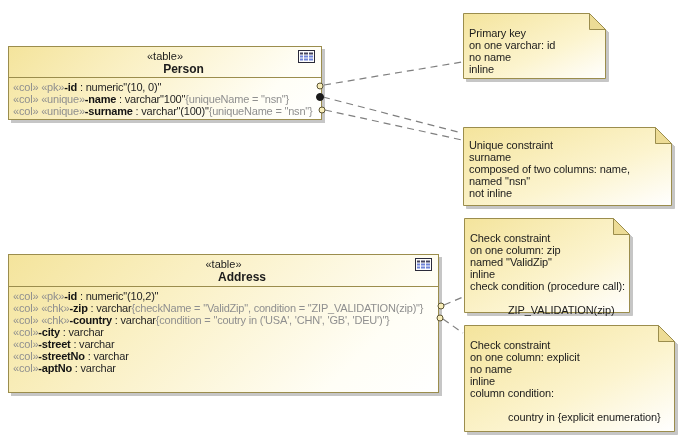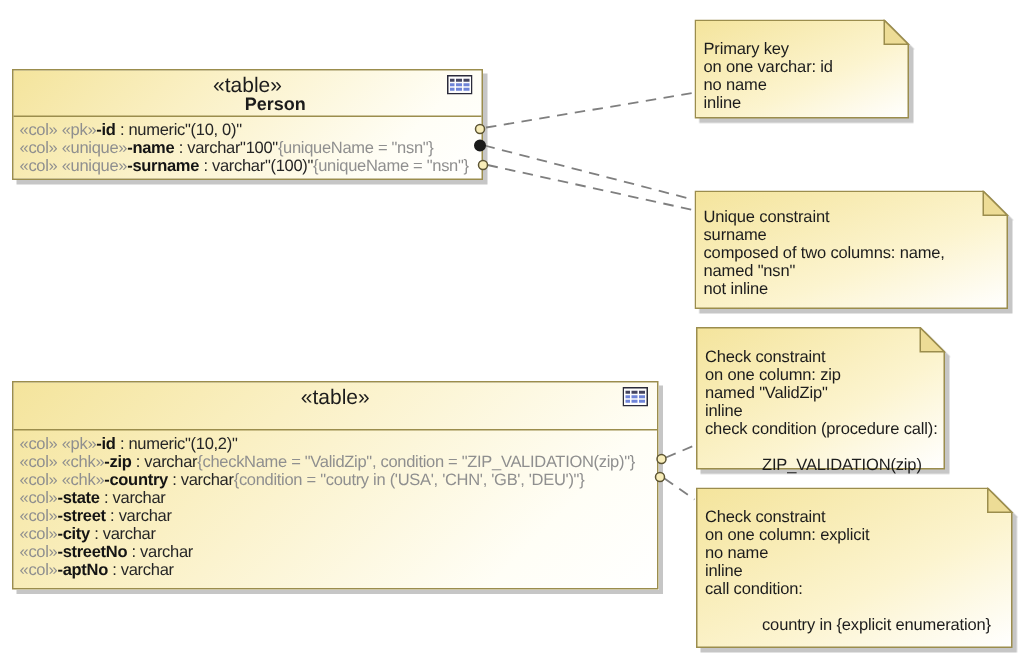--- a/index.html
+++ b/index.html
@@ -9,21 +9,21 @@
   }
   
   .uml-table{
     position:absolute;
     border:1px solid #9b8d4d;
     background:linear-gradient(135deg,#f4e49c 0%,#faf0c4 35%,#fffef6 80%,#ffffff 100%);
     box-shadow:3px 3px 0 #c6c6c6;
     box-sizing:border-box;
   }
   .tbl-header{position:relative;border-bottom:1px solid #9b8d4d;text-align:center;padding-top:3px;}
-  .tbl-stereo{font-size:14px;color:#1c1c1c;line-height:12px;text-align:center;}
+  .tbl-stereo{font-size:11px;color:#1c1c1c;line-height:12px;text-align:center;}
   .tbl-name{font-weight:bold;font-size:12px;line-height:14px;margin-left:37px;}
   .tbl-icon{position:absolute;top:3px;right:6px;}
   .tbl-body{padding:3px 0 0 4px;}
   .row{white-space:nowrap;line-height:12px;letter-spacing:-0.2px;}
   .g{color:#8f8f8f;}         
   .b{font-weight:bold;color:#141414;}   
   .t{color:#262626;}         
   #tbl-person{left:8px;top:46px;width:314px;height:74px;}
   #tbl-person .tbl-header{height:27px;}
   #tbl-address{left:8px;top:254px;width:431px;height:139px;}
@@ -62,36 +62,36 @@
     <div class="tbl-body">
       <div class="row"><span class="g">«col» «pk»</span><span class="b">-id</span><span class="t"> : numeric"(10, 0)"</span><span class="g"></span></div>
       <div class="row"><span class="g">«col» «unique»</span><span class="b">-name</span><span class="t"> : varchar"100"</span><span class="g">{uniqueName = "nsn"}</span></div>
       <div class="row"><span class="g">«col» «unique»</span><span class="b">-surname</span><span class="t"> : varchar"(100)"</span><span class="g">{uniqueName = "nsn"}</span></div>
     </div>
   </div>
 
   <div class="uml-table" id="tbl-address">
     <div class="tbl-header">
       <div class="tbl-stereo">«table»</div>
+      <div class="tbl-name">Address</div>
       <svg class="tbl-icon" width="17" height="13">
         <rect x="0.5" y="0.5" width="16" height="12" fill="#fdfdfd" stroke="#2a2a3a"></rect>
         <rect x="2" y="2.5" width="13" height="2" fill="#44445f"></rect>
         <rect x="2" y="5.5" width="13" height="2" fill="#6f84d8"></rect>
         <rect x="2" y="8.5" width="13" height="2" fill="#6f84d8"></rect>
         <rect x="5" y="2" width="1" height="9.5" fill="#fdfdfd"></rect>
         <rect x="10" y="2" width="1" height="9.5" fill="#fdfdfd"></rect>
       </svg>
     </div>
     <div class="tbl-body">
       <div class="row"><span class="g">«col» «pk»</span><span class="b">-id</span><span class="t"> : numeric"(10,2)"</span><span class="g"></span></div>
       <div class="row"><span class="g">«col» «chk»</span><span class="b">-zip</span><span class="t"> : varchar</span><span class="g">{checkName = "ValidZip", condition = "ZIP_VALIDATION(zip)"}</span></div>
       <div class="row"><span class="g">«col» «chk»</span><span class="b">-country</span><span class="t"> : varchar</span><span class="g">{condition = "coutry in ('USA', 'CHN', 'GB', 'DEU')"}</span></div>
-      <div class="row"><span class="g">«col»</span><span class="b">-state</span><span class="t"> : varchar</span></div>
+      <div class="row"><span class="g">«col»</span><span class="b">-city</span><span class="t"> : varchar</span></div>
       <div class="row"><span class="g">«col»</span><span class="b">-street</span><span class="t"> : varchar</span></div>
-      <div class="row"><span class="g">«col»</span><span class="b">-city</span><span class="t"> : varchar</span></div>
       <div class="row"><span class="g">«col»</span><span class="b">-streetNo</span><span class="t"> : varchar</span></div>
       <div class="row"><span class="g">«col»</span><span class="b">-aptNo</span><span class="t"> : varchar</span></div>
     </div>
   </div>
 
   <div class="note" id="note1">
     <svg width="146" height="69">
       <defs>
           <linearGradient id="ng1" x1="0" y1="0" x2="1" y2="1">
         <stop offset="0" stop-color="#f4e49c"></stop>
@@ -163,21 +163,21 @@
       </linearGradient>
         </defs>
       <polygon points="0.5,0.5 194.5,0.5 210.5,16.5 210.5,106.5 0.5,106.5" fill="url(#ng4)" stroke="#9b8d4d"></polygon>
       <polygon points="194.5,0.5 194.5,16.5 210.5,16.5" fill="#eddc96" stroke="#9b8d4d"></polygon>
     </svg>
     <div class="note-text">
       <div>Check constraint</div>
       <div>on one column: explicit</div>
       <div>no name</div>
       <div>inline</div>
-      <div>call condition:</div>
+      <div>column condition:</div>
       <div class="indent">country in {explicit enumeration}</div>
     </div>
   </div>
 
   <svg class="connectors" width="687" height="440">
     <g stroke="#7f7f7f" stroke-width="1.2" stroke-dasharray="7 5" fill="none">
       <path d="M324,85 L462,62"></path>
       <path d="M323,97 L462,133"></path>
       <path d="M325,110 L462,140"></path>
       <path d="M444,305 L463,297"></path>

